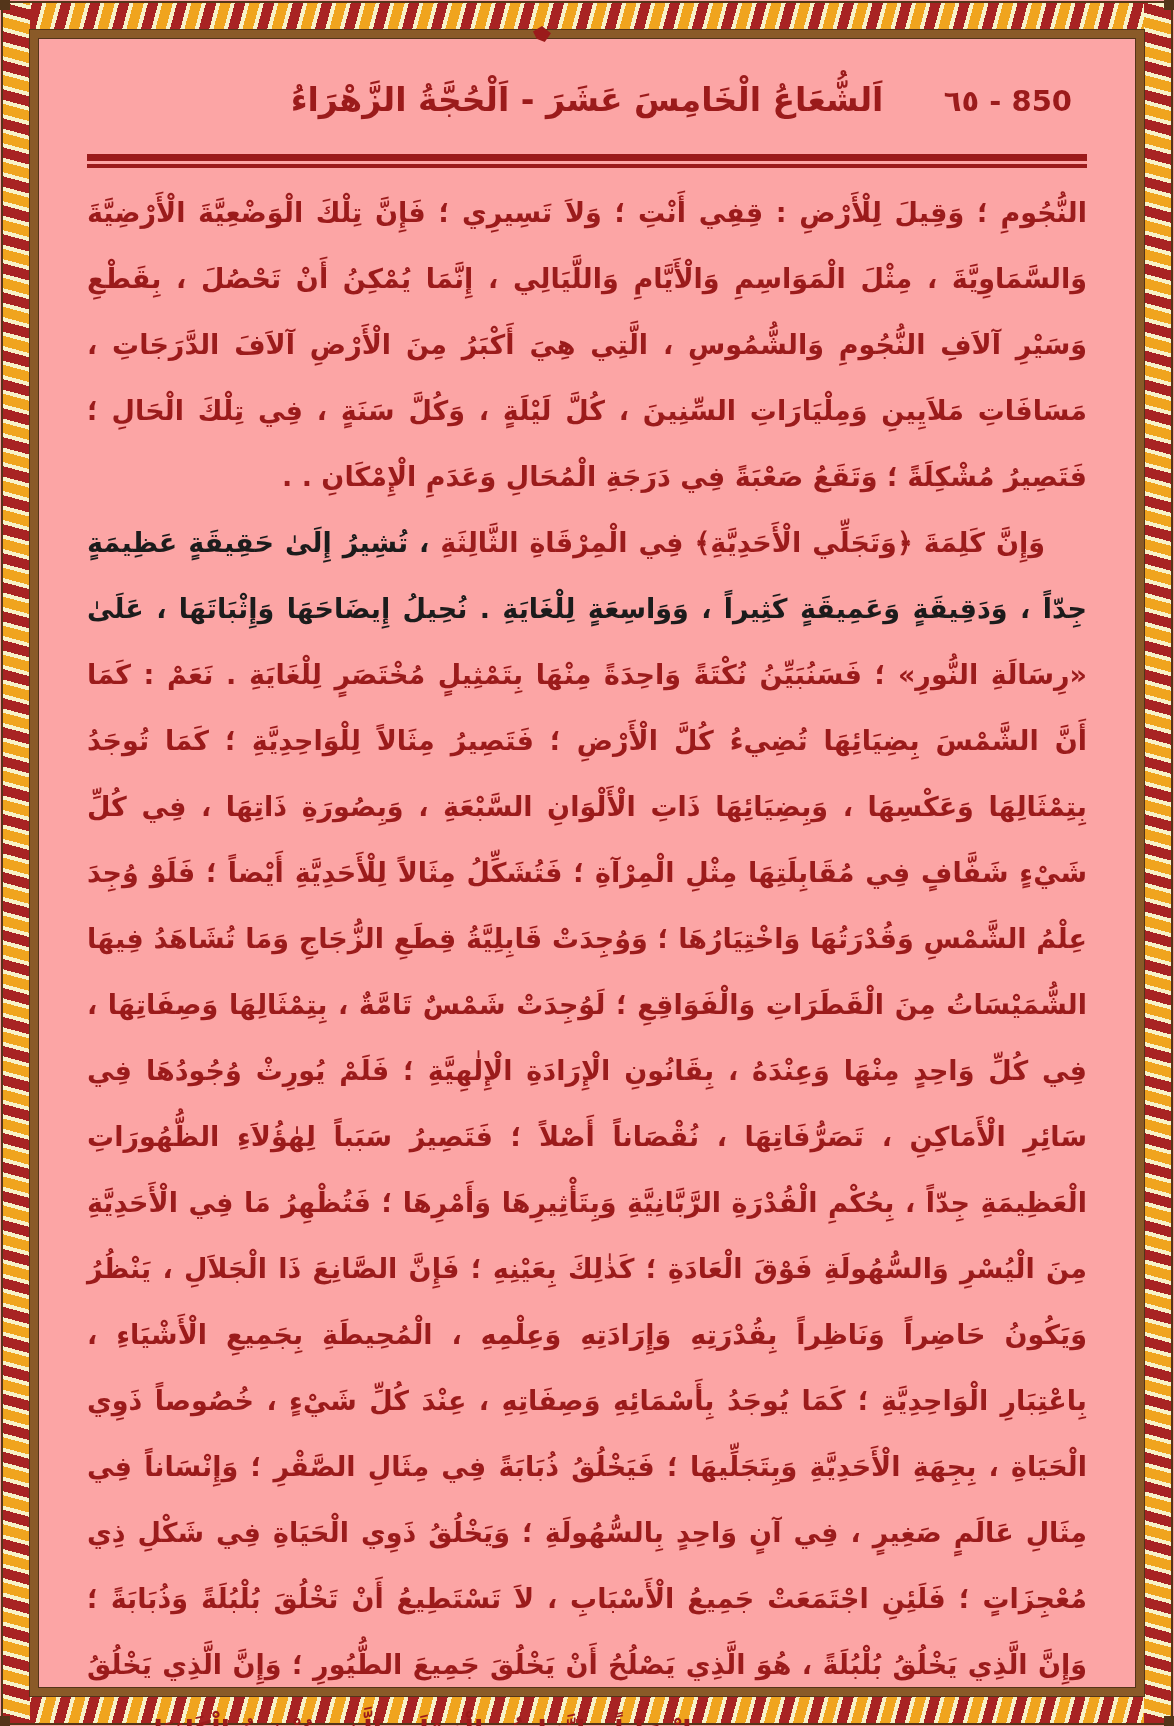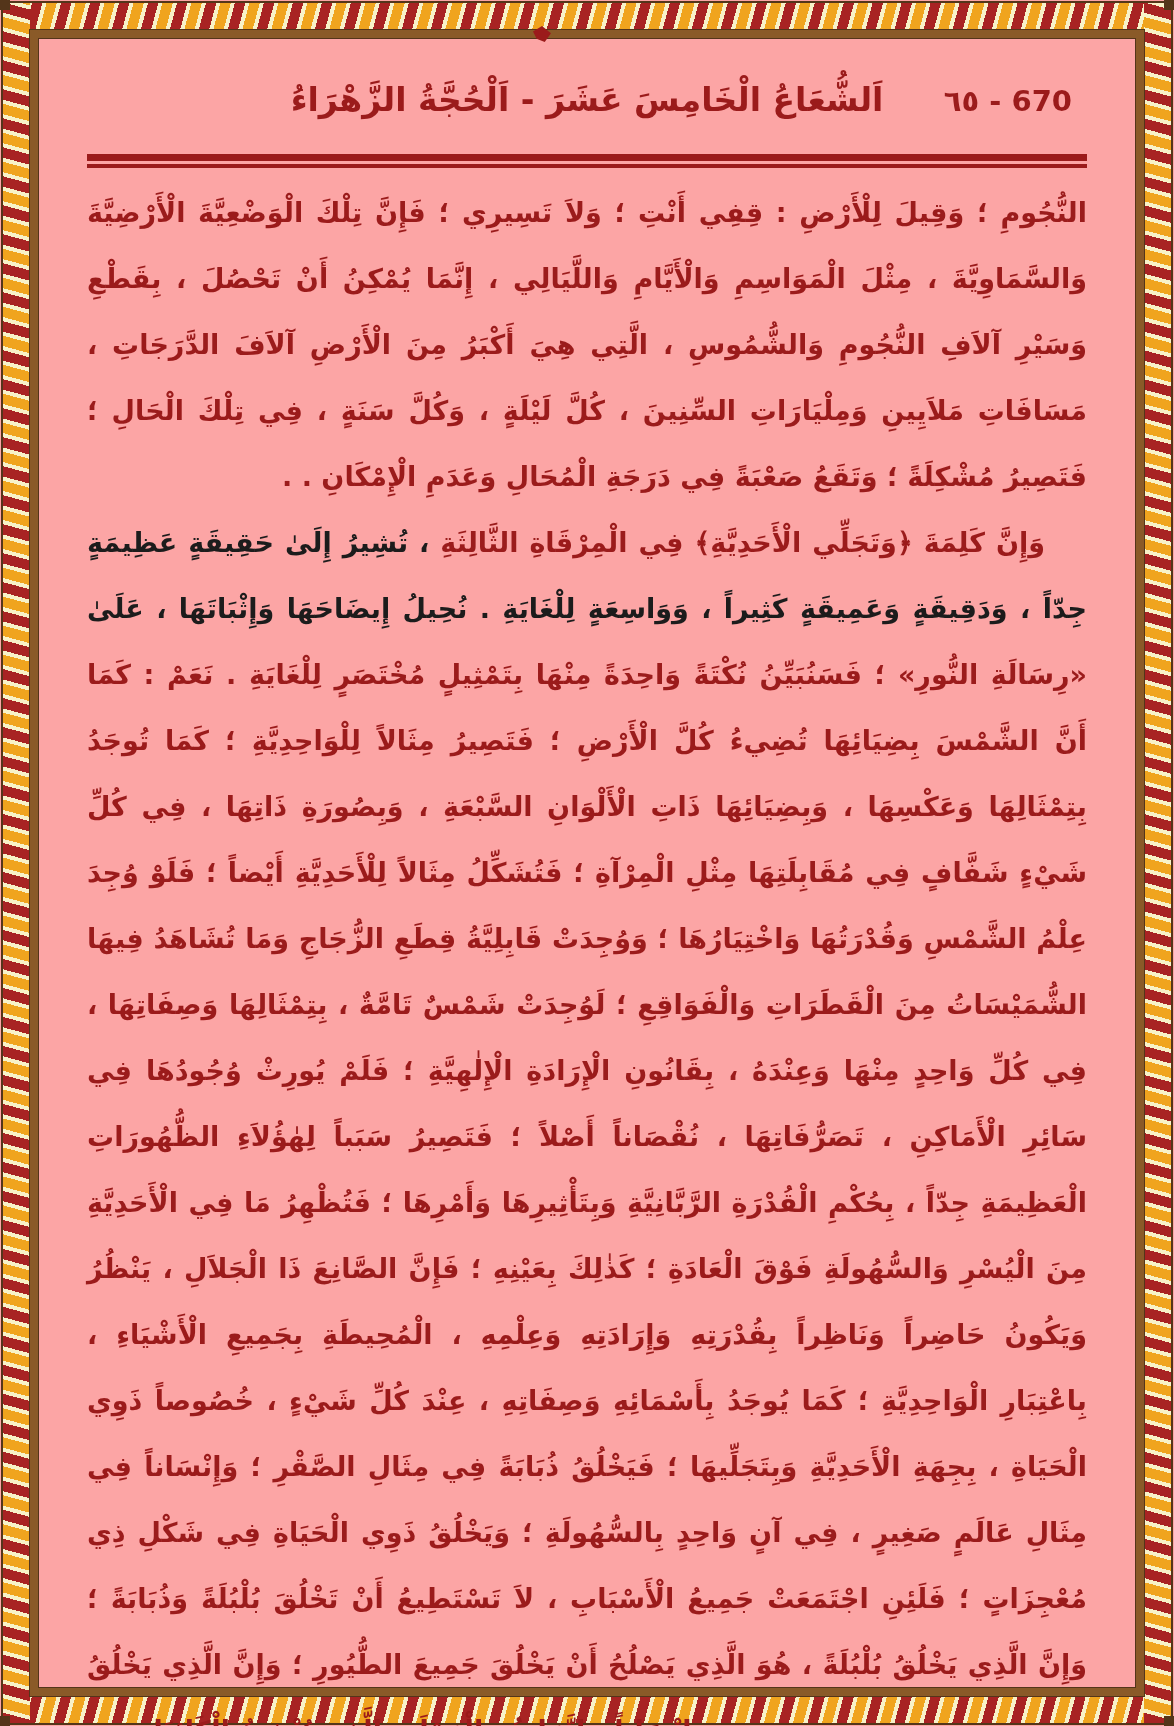--- a/index.html
+++ b/index.html
@@ -74,21 +74,21 @@
   <div class="b-inner"></div>
   <div class="corner tl"></div>
   <div class="corner tr"></div>
   <div class="corner bl"></div>
   <div class="corner br"></div>
   <div class="center-ornament"></div>
 
   <div class="content">
     <div class="header">
       <div class="title">اَلشُّعَاعُ الْخَامِسَ عَشَرَ - اَلْحُجَّةُ الزَّهْرَاءُ</div>
-      <div class="pagenum">670 - ٦٥</div>
+      <div class="pagenum">850 - ٦٥</div>
     </div>
     <div class="rules">
       <div class="rule-thick"></div>
       <div class="rule-thin"></div>
     </div>
     <div class="body-text">
         <p class="para"><span class="seg-red">النُّجُومِ ؛ وَقِيلَ لِلْأَرْضِ : قِفِي أَنْتِ ؛ وَلاَ تَسِيرِي ؛ فَإِنَّ تِلْكَ الْوَضْعِيَّةَ الْأَرْضِيَّةَ وَالسَّمَاوِيَّةَ ، مِثْلَ الْمَوَاسِمِ وَالْأَيَّامِ وَاللَّيَالِي ، إِنَّمَا يُمْكِنُ أَنْ تَحْصُلَ ، بِقَطْعِ وَسَيْرِ آلاَفِ النُّجُومِ وَالشُّمُوسِ ، الَّتِي هِيَ أَكْبَرُ مِنَ الْأَرْضِ آلاَفَ الدَّرَجَاتِ ، مَسَافَاتِ مَلاَيِينِ وَمِلْيَارَاتِ السِّنِينَ ، كُلَّ لَيْلَةٍ ، وَكُلَّ سَنَةٍ ، فِي تِلْكَ الْحَالِ ؛ فَتَصِيرُ مُشْكِلَةً ؛ وَتَقَعُ صَعْبَةً فِي دَرَجَةِ الْمُحَالِ وَعَدَمِ الْإِمْكَانِ . .</span></p>
         <p class="para indent last-left"><span class="seg-red">وَإِنَّ كَلِمَةَ ﴿وَتَجَلِّي الْأَحَدِيَّةِ﴾ فِي الْمِرْقَاةِ الثَّالِثَةِ</span><span class="seg-black"> ، تُشِيرُ إِلَىٰ حَقِيقَةٍ عَظِيمَةٍ جِدّاً ، وَدَقِيقَةٍ وَعَمِيقَةٍ كَثِيراً ، وَوَاسِعَةٍ لِلْغَايَةِ . نُحِيلُ إِيضَاحَهَا وَإِثْبَاتَهَا ، عَلَىٰ </span><span class="seg-red">«رِسَالَةِ النُّورِ» ؛ فَسَنُبَيِّنُ نُكْتَةً وَاحِدَةً مِنْهَا بِتَمْثِيلٍ مُخْتَصَرٍ لِلْغَايَةِ . نَعَمْ : كَمَا أَنَّ الشَّمْسَ بِضِيَائِهَا تُضِيءُ كُلَّ الْأَرْضِ ؛ فَتَصِيرُ مِثَالاً لِلْوَاحِدِيَّةِ ؛ كَمَا تُوجَدُ بِتِمْثَالِهَا وَعَكْسِهَا ، وَبِضِيَائِهَا ذَاتِ الْأَلْوَانِ السَّبْعَةِ ، وَبِصُورَةِ ذَاتِهَا ، فِي كُلِّ شَيْءٍ شَفَّافٍ فِي مُقَابِلَتِهَا مِثْلِ الْمِرْآةِ ؛ فَتُشَكِّلُ مِثَالاً لِلْأَحَدِيَّةِ أَيْضاً ؛ فَلَوْ وُجِدَ عِلْمُ الشَّمْسِ وَقُدْرَتُهَا وَاخْتِيَارُهَا ؛ وَوُجِدَتْ قَابِلِيَّةُ قِطَعِ الزُّجَاجِ وَمَا تُشَاهَدُ فِيهَا الشُّمَيْسَاتُ مِنَ الْقَطَرَاتِ وَالْفَوَاقِعِ ؛ لَوُجِدَتْ شَمْسٌ تَامَّةٌ ، بِتِمْثَالِهَا وَصِفَاتِهَا ، فِي كُلِّ وَاحِدٍ مِنْهَا وَعِنْدَهُ ، بِقَانُونِ الْإِرَادَةِ الْإِلٰهِيَّةِ ؛ فَلَمْ يُورِثْ وُجُودُهَا فِي سَائِرِ الْأَمَاكِنِ ، تَصَرُّفَاتِهَا ، نُقْصَاناً أَصْلاً ؛ فَتَصِيرُ سَبَباً لِهٰؤُلاَءِ الظُّهُورَاتِ الْعَظِيمَةِ جِدّاً ، بِحُكْمِ الْقُدْرَةِ الرَّبَّانِيَّةِ وَبِتَأْثِيرِهَا وَأَمْرِهَا ؛ فَتُظْهِرُ مَا فِي الْأَحَدِيَّةِ مِنَ الْيُسْرِ وَالسُّهُولَةِ فَوْقَ الْعَادَةِ ؛ كَذٰلِكَ بِعَيْنِهِ ؛ فَإِنَّ الصَّانِعَ ذَا الْجَلاَلِ ، يَنْظُرُ وَيَكُونُ حَاضِراً وَنَاظِراً بِقُدْرَتِهِ وَإِرَادَتِهِ وَعِلْمِهِ ، الْمُحِيطَةِ بِجَمِيعِ الْأَشْيَاءِ ، بِاعْتِبَارِ الْوَاحِدِيَّةِ ؛ كَمَا يُوجَدُ بِأَسْمَائِهِ وَصِفَاتِهِ ، عِنْدَ كُلِّ شَيْءٍ ، خُصُوصاً ذَوِي الْحَيَاةِ ، بِجِهَةِ الْأَحَدِيَّةِ وَبِتَجَلِّيهَا ؛ فَيَخْلُقُ ذُبَابَةً فِي مِثَالِ الصَّقْرِ ؛ وَإِنْسَاناً فِي مِثَالِ عَالَمٍ صَغِيرٍ ، فِي آنٍ وَاحِدٍ بِالسُّهُولَةِ ؛ وَيَخْلُقُ ذَوِي الْحَيَاةِ فِي شَكْلِ ذِي مُعْجِزَاتٍ ؛ فَلَئِنِ اجْتَمَعَتْ جَمِيعُ الْأَسْبَابِ ، لاَ تَسْتَطِيعُ أَنْ تَخْلُقَ بُلْبُلَةً وَذُبَابَةً ؛ وَإِنَّ الَّذِي يَخْلُقُ بُلْبُلَةً ، هُوَ الَّذِي يَصْلُحُ أَنْ يَخْلُقَ جَمِيعَ الطُّيُورِ ؛ وَإِنَّ الَّذِي يَخْلُقُ إِنْسَاناً ، إِنَّمَا هُوَ الْمَوْلَى الَّذِي يُنْشِئُ الْكَائِنَاتِ . .</span></p>
       </div>
   </div>

